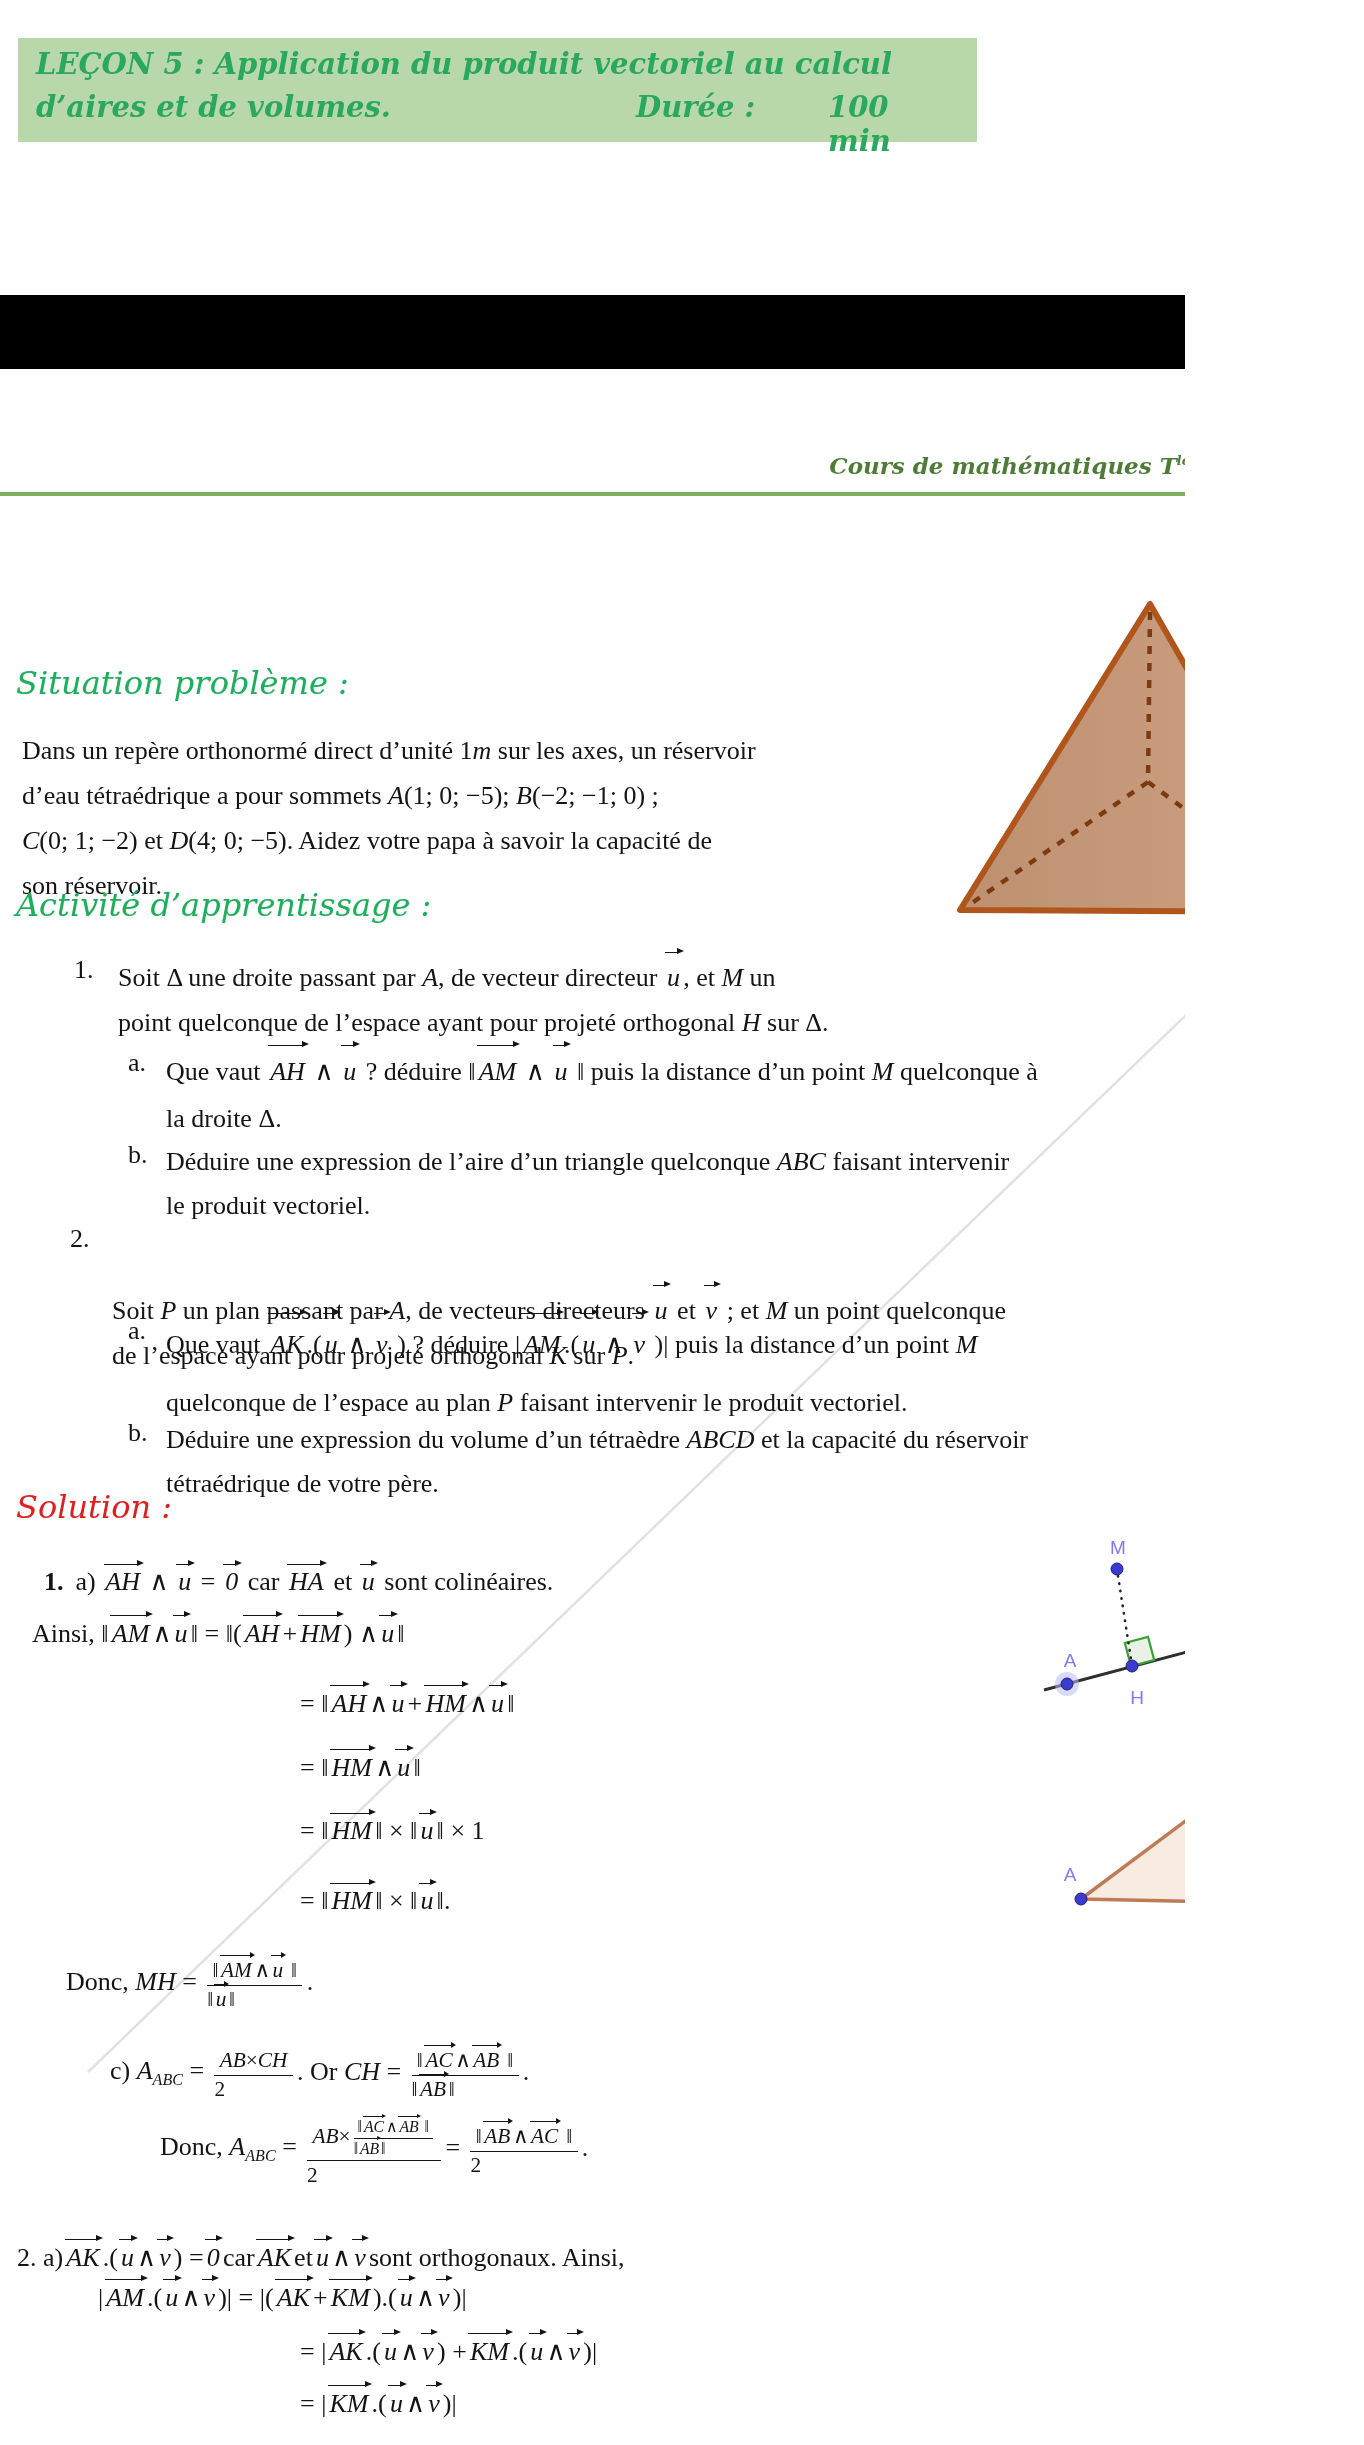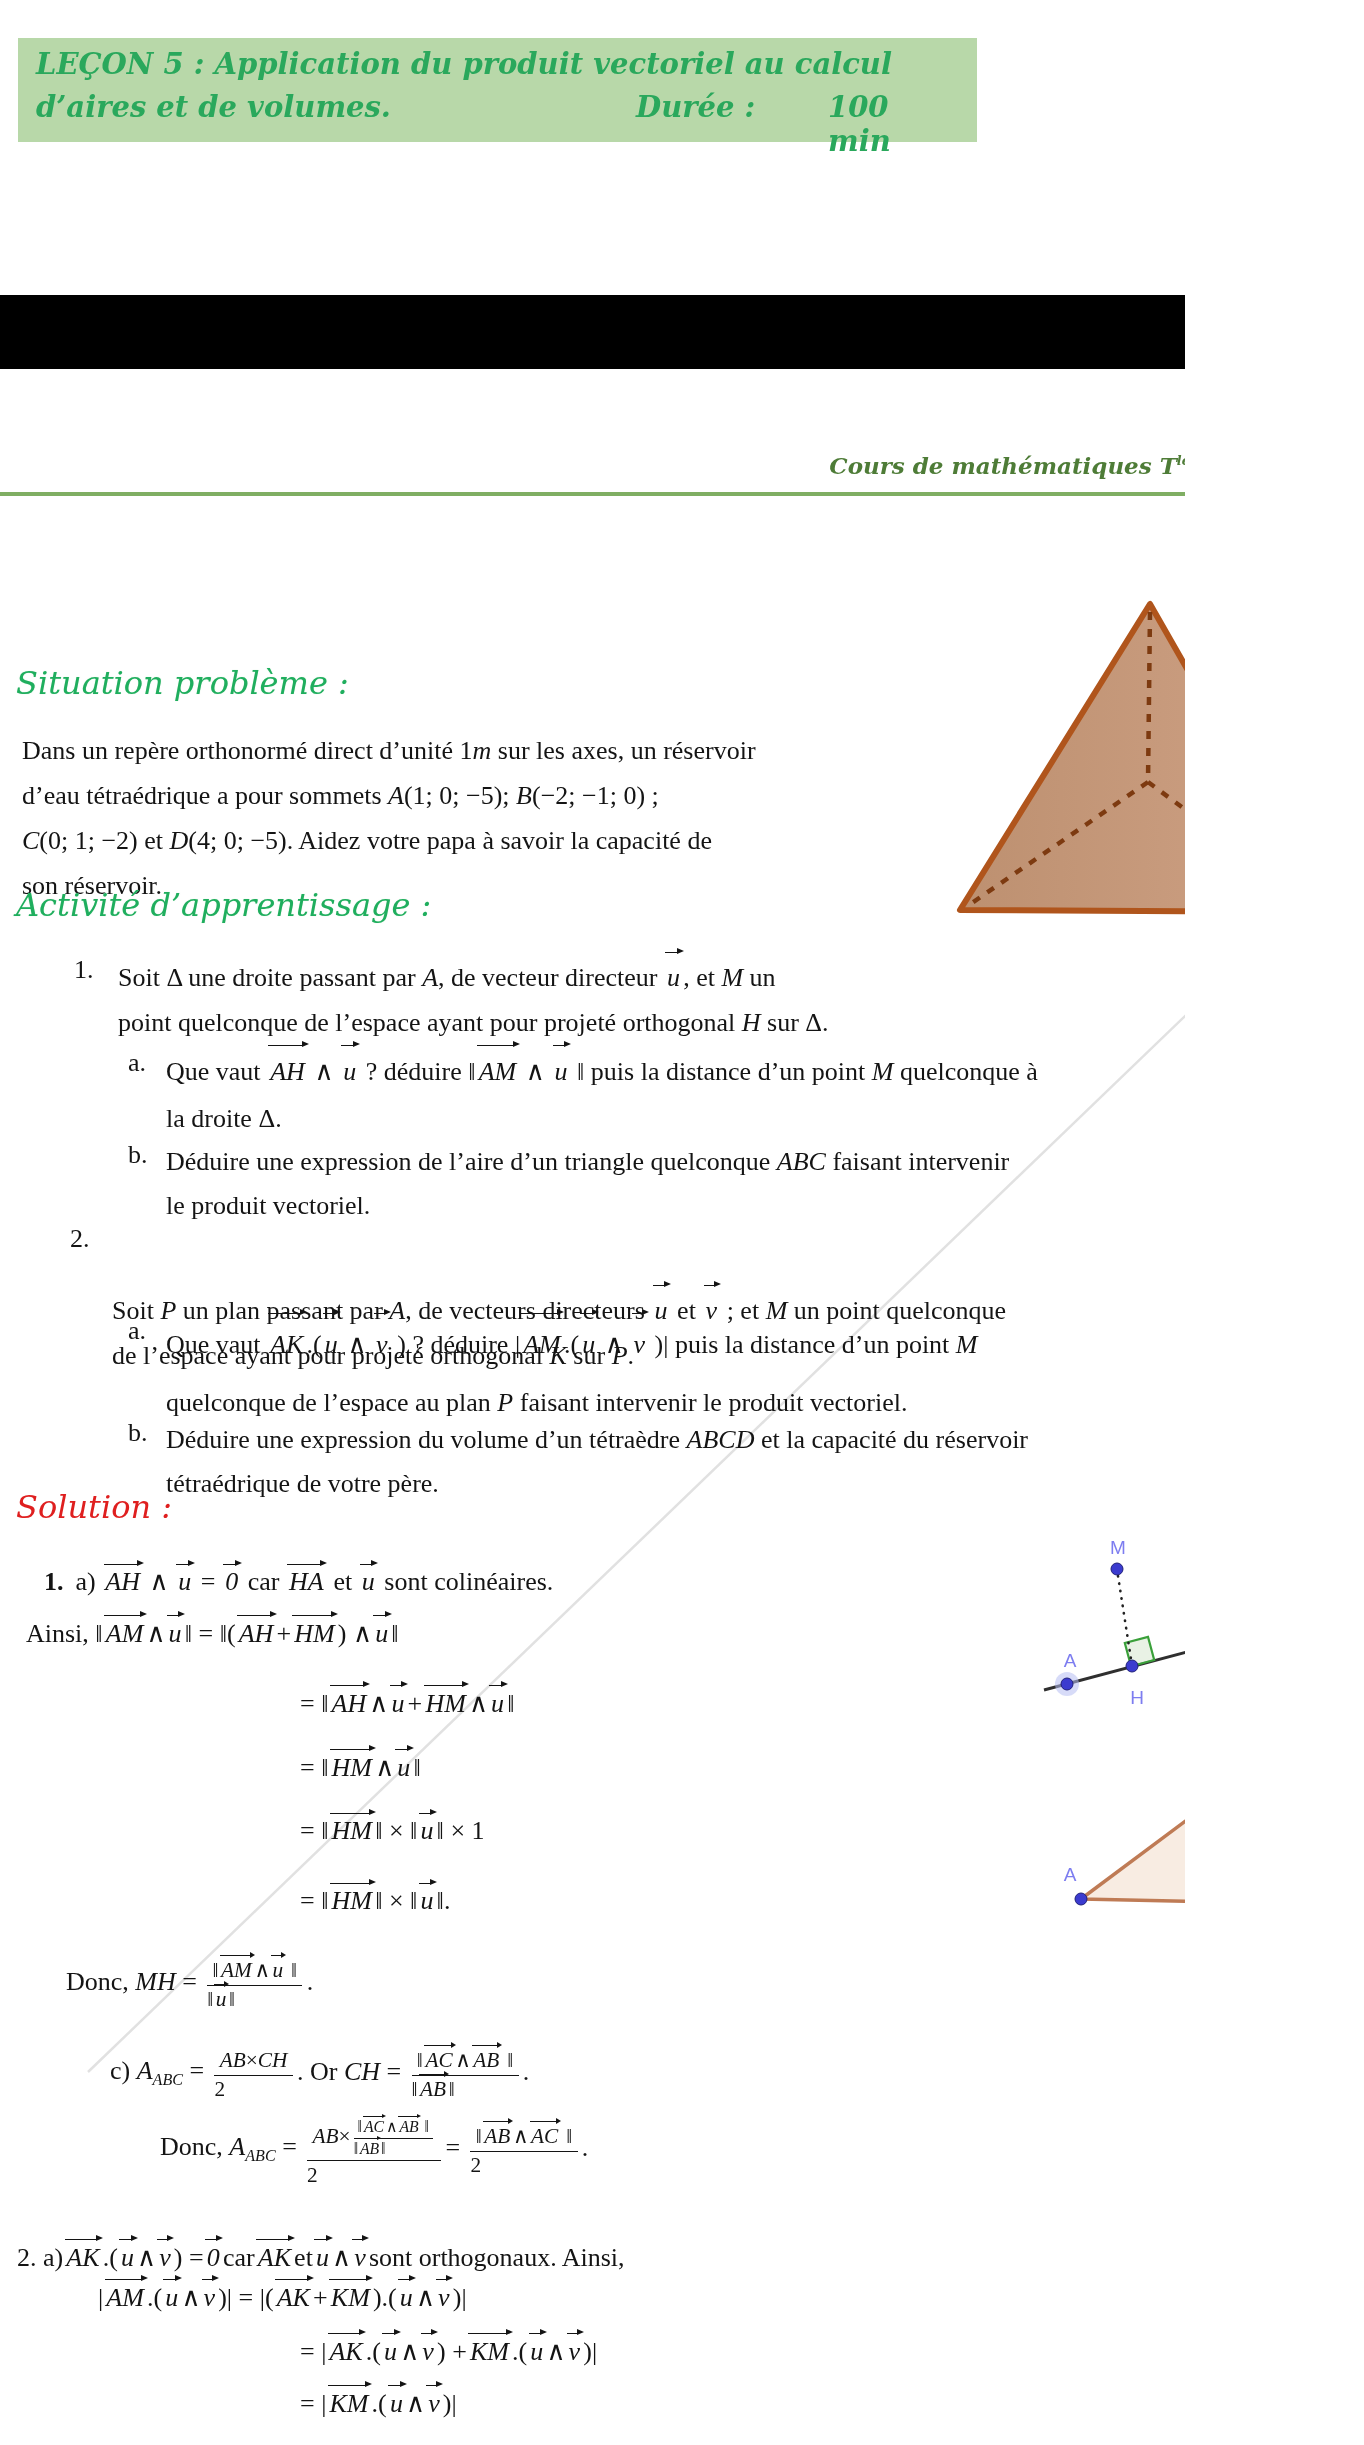--- a/index.html
+++ b/index.html
@@ -109,21 +109,21 @@
   <div class="layer inum" style="left:128px;top:1418px;">b.</div>
   <div class="layer itext" style="left:166px;top:1418px;line-height:44px;">Déduire une expression du volume d’un tétraèdre <i>ABCD</i> et la capacité du réservoir<br>tétraédrique de votre père.</div>
 
   <div class="layer h1 sol-h" style="left:16px;top:1488px;">Solution :</div>
 
   <div class="layer mline" style="left:44px;top:1566px;">
     <span class="bold">1.</span>
     <span>a) <span class="vec">AH</span> ∧ <span class="vec">u</span>  = <span class="vec">0</span> car <span class="vec">HA</span> et <span class="vec">u</span>  sont colinéaires.</span>
   </div>
 
-  <div class="layer mline" style="left:26px;top:1618px;">Ainsi, ‖<span class="vec">AM</span> ∧ <span class="vec">u</span> ‖ = ‖(<span class="vec">AH</span> + <span class="vec">HM</span>) ∧ <span class="vec">u</span> ‖</div>
+  <div class="layer mline" style="left:32px;top:1618px;">Ainsi, ‖<span class="vec">AM</span> ∧ <span class="vec">u</span> ‖ = ‖(<span class="vec">AH</span> + <span class="vec">HM</span>) ∧ <span class="vec">u</span> ‖</div>
 
   <div class="layer mline" style="left:300px;top:1688px;">= ‖<span class="vec">AH</span> ∧ <span class="vec">u</span>  + <span class="vec">HM</span> ∧ <span class="vec">u</span> ‖</div>
   <div class="layer mline" style="left:300px;top:1752px;">= ‖<span class="vec">HM</span> ∧ <span class="vec">u</span> ‖</div>
   <div class="layer mline" style="left:300px;top:1816px;">= ‖<span class="vec">HM</span>‖ × ‖<span class="vec">u</span>‖ × 1</div>
   <div class="layer mline" style="left:300px;top:1886px;">= ‖<span class="vec">HM</span>‖ × ‖<span class="vec">u</span>‖.</div>
 
   <div class="layer mline" style="left:66px;top:1952px;">
     <span class="pre">Donc, <i>MH</i> =</span>
     <span class="frac">
       <span class="num">‖<span class="vec">AM</span>∧<span class="vec">u</span> ‖</span>

